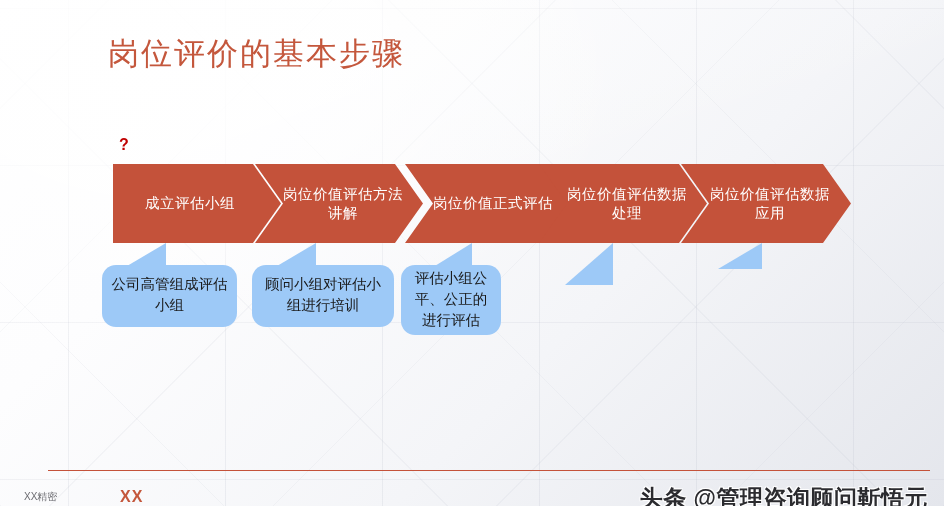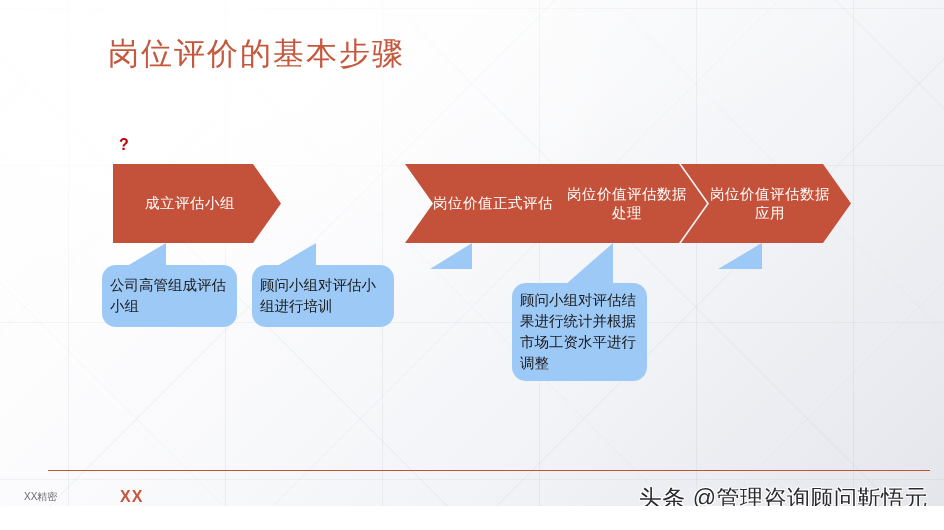--- a/index.html
+++ b/index.html
@@ -106,25 +106,27 @@
   }
 
   
   .callout {
     position: absolute;
     background: #9DC9F7;
     border-radius: 14px;
     color: #1A1A1A;
     font-size: 14.5px;
     line-height: 21px;
+    text-align: center;
     display: flex;
     align-items: center;
     justify-content: center;
     box-sizing: border-box;
     padding: 6px 8px;
+    font-family: Liberation Mono, monospace;
   }
   .callout-tail {
     position: absolute;
     width: 0;
     height: 0;
     border-style: solid;
   }
   .callout-label { display: block; width: 100%; }
 
   
@@ -153,21 +155,21 @@
     font-weight: bold;
     color: #C4573C;
     line-height: 18px;
     letter-spacing: 1px;
   }
   #footer-watermark {
     position: absolute;
     right: 16px;
     top: 483px;
     font-size: 23px;
-    font-weight: normal;
+    font-weight: bold;
     color: #2B2B2F;
     line-height: 30px;
     letter-spacing: 0.5px;
     white-space: nowrap;
     text-shadow:
       -1px -1px 0 rgba(255,255,255,0.9),
        1px -1px 0 rgba(255,255,255,0.9),
       -1px  1px 0 rgba(255,255,255,0.9),
        1px  1px 0 rgba(255,255,255,0.9);
   }
@@ -181,20 +183,23 @@
   <div id="bg-sheen"></div>
 
   <div id="page-title">岗位评价的基本步骤</div>
 
   <div id="question-mark">?</div>
 
   <div id="process-band">
     <div class="chevron first" style="left:0px; width:168px;">
       <span class="chevron-label">成立评估小组</span>
     </div>
+    <div class="chevron mid" style="left:142px; width:168px;">
+      <span class="chevron-label">岗位价值评估方法讲解</span>
+    </div>
     <div class="chevron mid" style="left:292px; width:168px;">
       <span class="chevron-label">岗位价值正式评估</span>
     </div>
     <div class="chevron mid" style="left:568px; width:170px;">
       <span class="chevron-label">岗位价值评估数据应用</span>
     </div>
     <div class="chevron mid" style="left:426px; width:168px;">
       <span class="chevron-label">岗位价值评估数据处理</span>
     </div>
   </div>
@@ -203,25 +208,25 @@
   <div class="callout" style="left:102px; top:265px; width:135px; height:62px;">
     <span class="callout-label">公司高管组成评估小组</span>
   </div>
 
   <div class="callout-tail" style="left:272px; top:243px; border-width:0 0 26px 44px; border-color:transparent transparent #9DC9F7 transparent;"></div>
   <div class="callout" style="left:252px; top:265px; width:142px; height:62px;">
     <span class="callout-label">顾问小组对评估小组进行培训</span>
   </div>
 
   <div class="callout-tail" style="left:430px; top:243px; border-width:0 0 26px 42px; border-color:transparent transparent #9DC9F7 transparent;"></div>
+  <div class="callout" style="left:401px; top:265px; width:100px; height:70px;">
+    <span class="callout-label">评估小组公平、公正的进行评估</span>
+  </div>
 
   <div class="callout-tail" style="left:565px; top:243px; border-width:0 0 42px 48px; border-color:transparent transparent #9DC9F7 transparent;"></div>
-  <div class="callout" style="left:512px; top:283px; width:135px; height:98px;">
-    <span class="callout-label">顾问小组对评估结果进行统计并根据市场工资水平进行调整</span>
-  </div>
 
   <div class="callout-tail" style="left:718px; top:243px; border-width:0 0 26px 44px; border-color:transparent transparent #9DC9F7 transparent;"></div>
 
   <div id="footer-rule"></div>
   <div id="footer-left">XX精密</div>
   <div id="footer-brand">XX</div>
   <div id="footer-watermark">头条 @管理咨询顾问靳悟元</div>
 
 </div>
 

